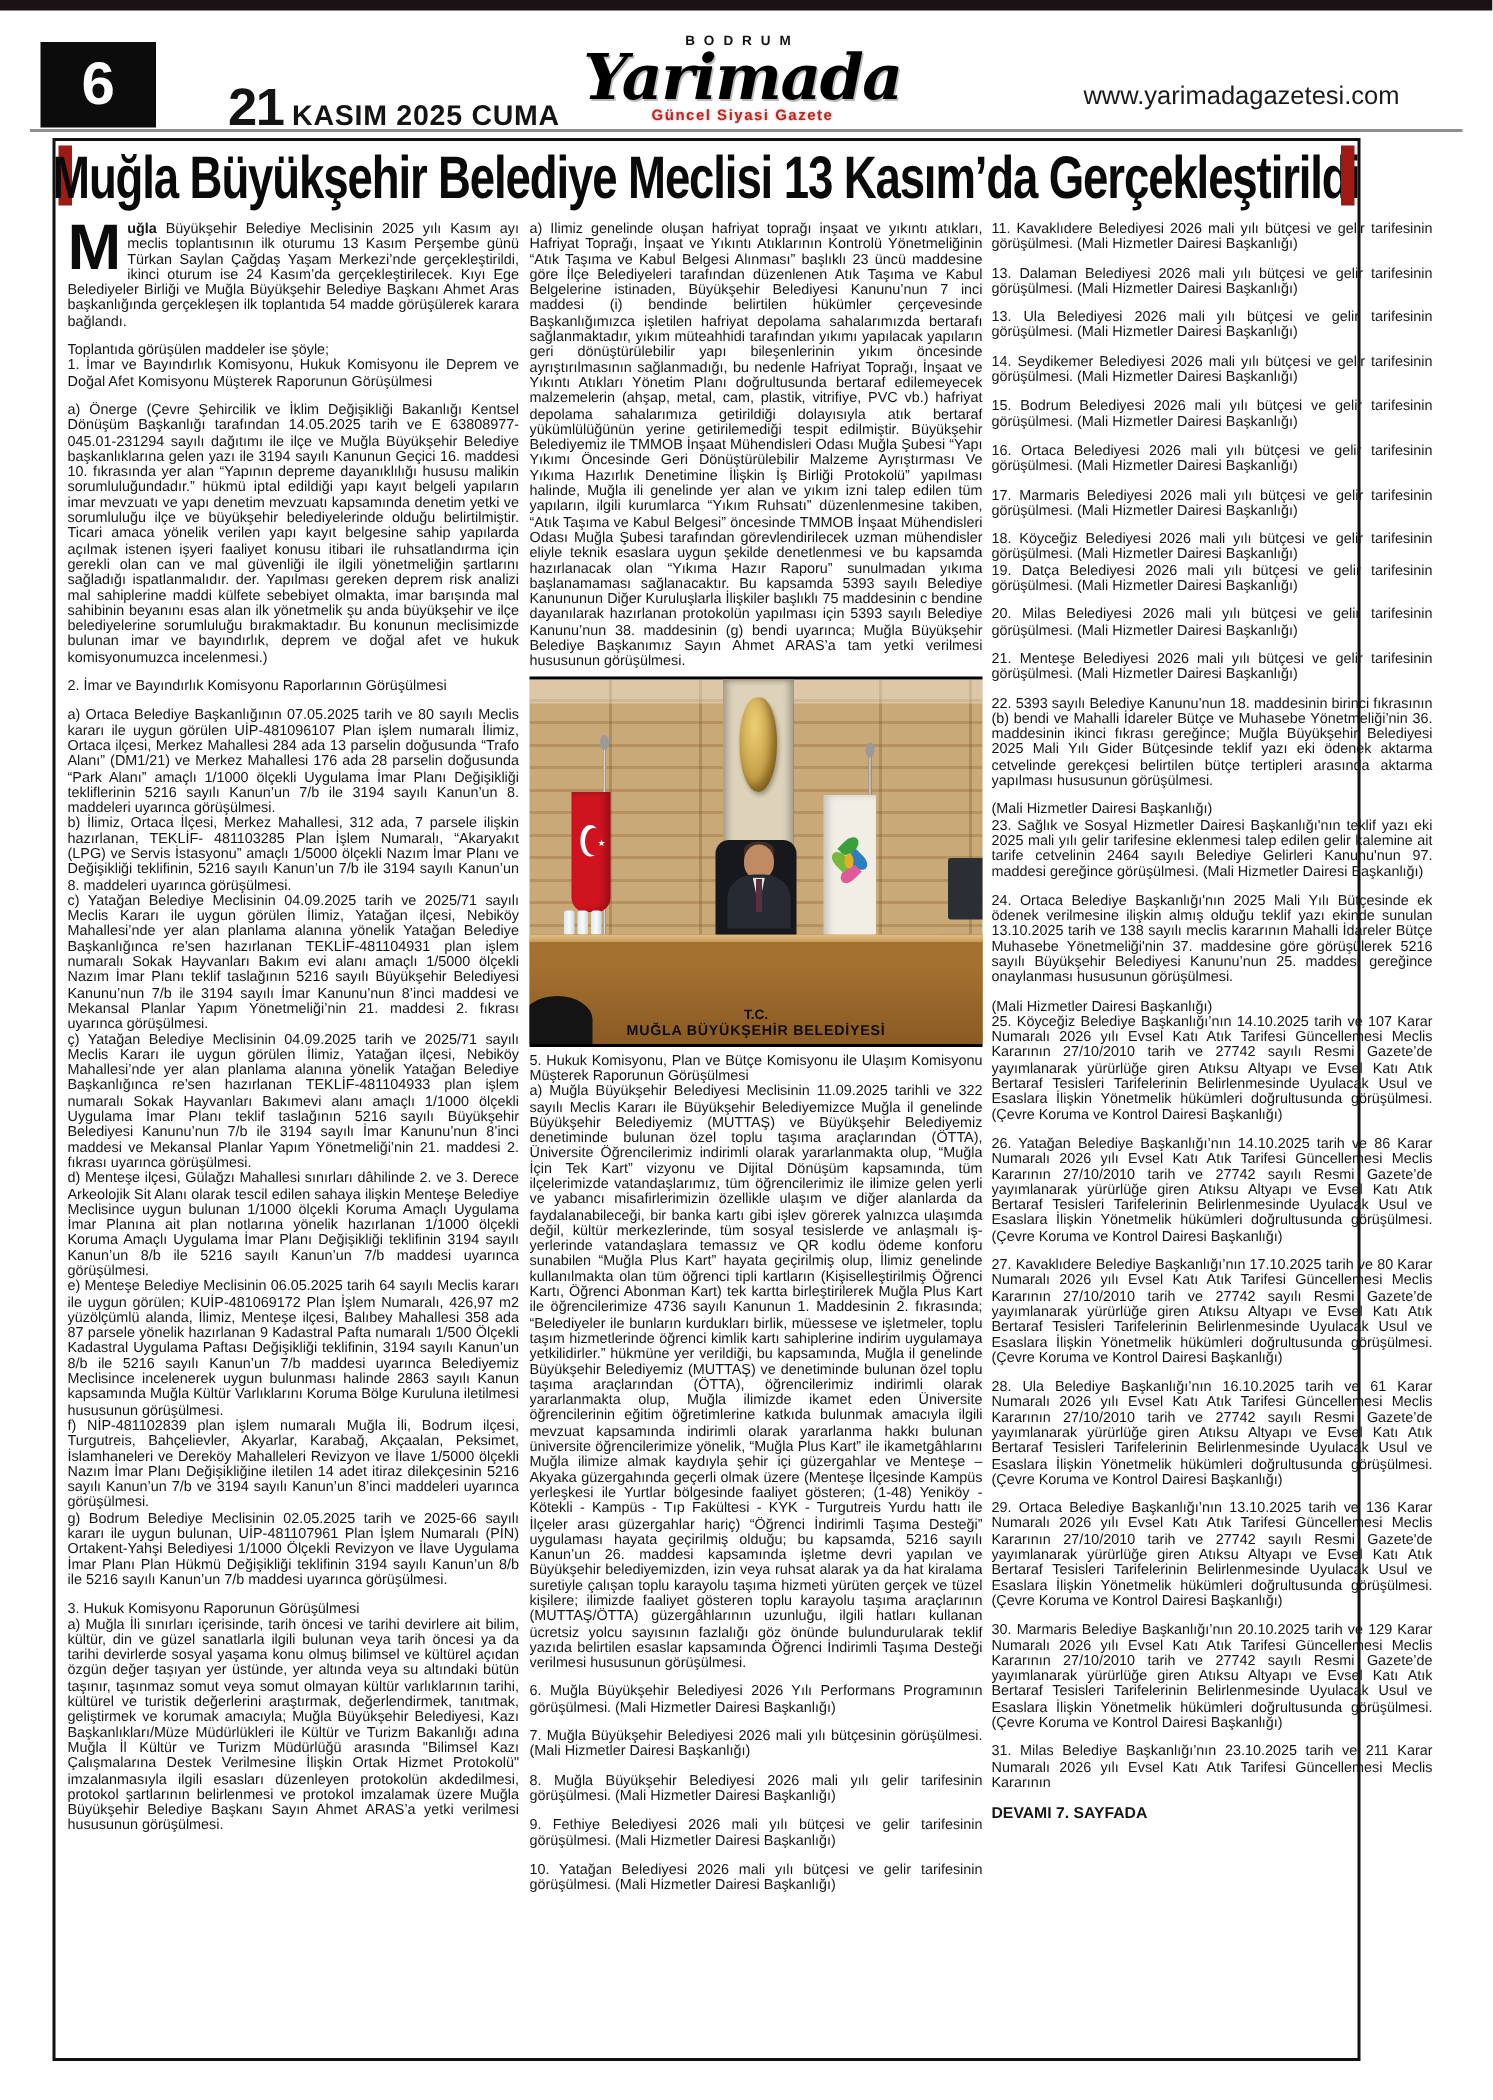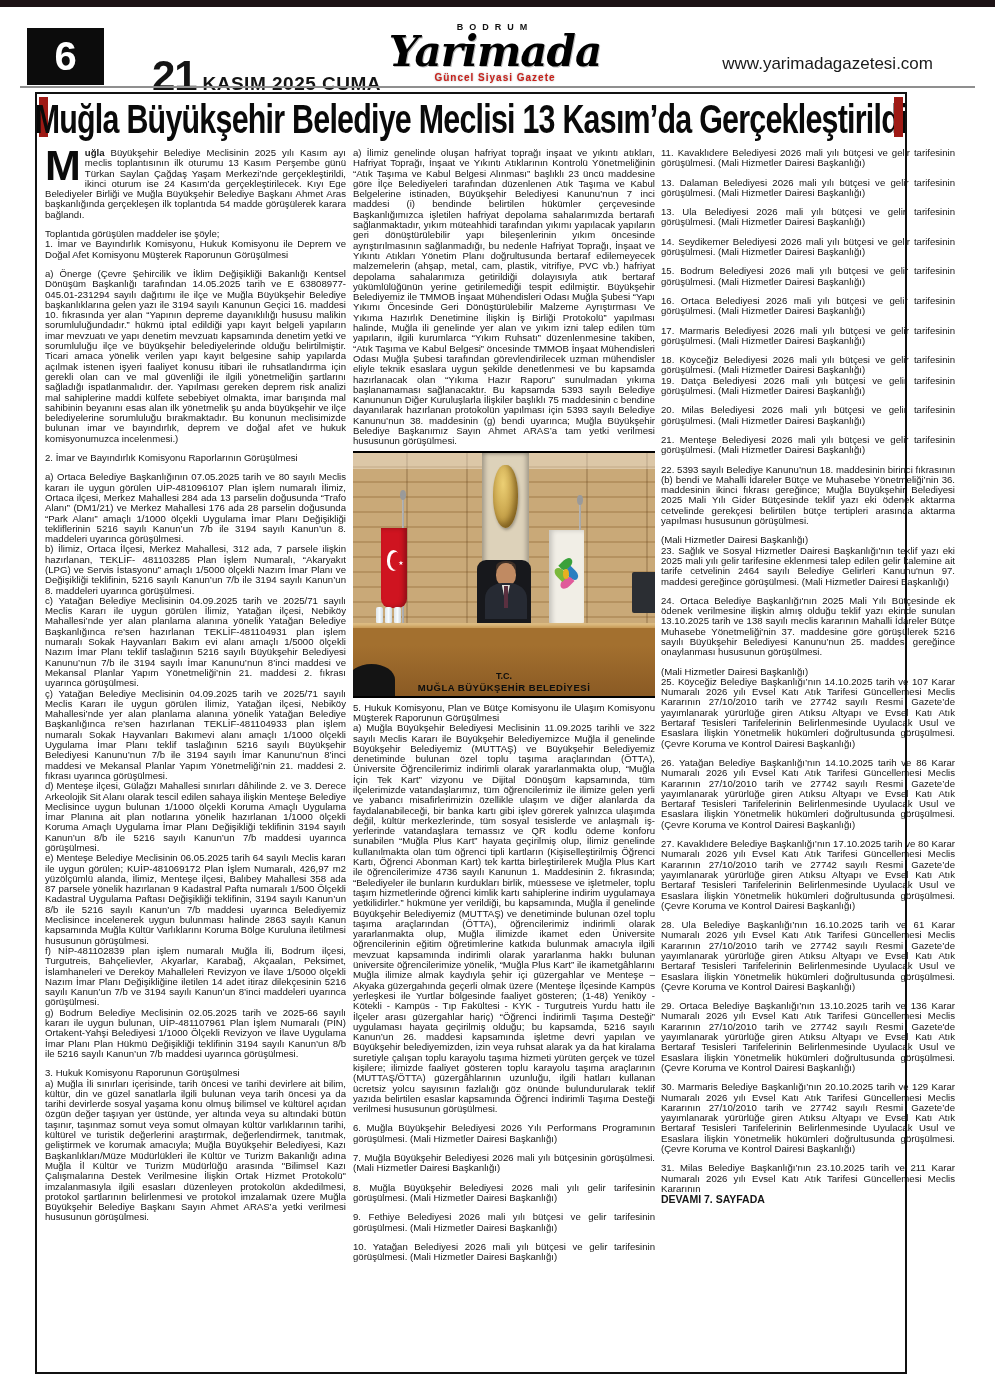--- a/index.html
+++ b/index.html
@@ -5,21 +5,21 @@
   html,body{margin:0;padding:0;background:#ffffff;}
   body{width:995px;height:1400px;position:relative;font-family:"Liberation Sans",sans-serif;color:#141414;overflow:hidden;}
 
   .top-bar{position:absolute;left:0;top:0;width:995px;height:7px;background:#1c1215;}
 
   
   .header{position:absolute;left:0;top:24px;width:995px;height:60px;}
   .pagenum-box{position:absolute;left:27px;top:4px;width:77px;height:57px;background:#0c0c0c;display:flex;align-items:center;justify-content:center;}
   .pagenum{color:#ffffff;font-size:40px;font-weight:bold;}
   .date{position:absolute;left:152px;top:28px;white-space:nowrap;}
-  .date-day{font-size:42px;font-weight:bold;letter-spacing:-1px;}
+  .date-day{font-size:35px;font-weight:bold;letter-spacing:-1px;}
   .date-rest{font-size:19px;font-weight:bold;letter-spacing:0.5px;}
   .brand{position:absolute;left:355px;top:-2px;width:280px;text-align:center;}
   .brand-top{font-size:9px;font-weight:bold;letter-spacing:6px;color:#111;}
   .brand-name{font-family:"DejaVu Serif",serif;font-style:italic;font-weight:bold;font-size:42px;line-height:40px;color:#000000;letter-spacing:-1px;text-shadow:1px 1px 0 #bbb;}
   .brand-sub{font-size:10px;font-weight:bold;color:#c8201a;letter-spacing:1px;text-shadow:0 0 2px #aaa;}
   .website{position:absolute;right:62px;top:30px;font-size:17px;color:#1a1a1a;}
   .header-rule{position:absolute;left:20px;top:86px;width:955px;height:2px;background:#8f8f8f;}
 
   
   .article-box{position:absolute;left:35px;top:92px;width:872px;height:1282px;border:2px solid #111;background:#fff;box-sizing:border-box;}
@@ -30,21 +30,21 @@
   .headline{font-size:40px;font-weight:bold;letter-spacing:-1px;white-space:nowrap;transform:scaleX(0.76);transform-origin:center;color:#0a0a0a;}
 
   
   .col{position:absolute;top:54px;height:1220px;overflow:hidden;text-align:justify;font-size:9.6px;line-height:10.3px;color:#161616;}
   .col1{left:8px;width:301px;}
   .col2{left:316px;width:302px;}
   .col3{left:624px;width:294px;}
   .para{margin:0;}
   .sp{height:9px;}
   .dropcap{float:left;font-size:43px;line-height:31px;font-weight:bold;padding:2px 4px 0 0;color:#0c0c0c;}
-  .devami{font-weight:bold;font-size:10.5px;}
+  .devami{font-weight:bold;font-size:10.5px;margin-top:10px;}
 
   
   .photo{position:relative;margin:4px -7px 5px -7px;height:243px;border:2px solid #000;overflow:hidden;
          background:repeating-linear-gradient(180deg,#c9a978 0 13px,#b59260 13px 15px);}
   .photo .seams{position:absolute;inset:0;background:repeating-linear-gradient(90deg,rgba(96,64,28,0) 0 58px,rgba(96,64,28,0.25) 58px 60px);}
   .photo .wall-top{position:absolute;left:0;top:0;width:100%;height:16px;background:rgba(255,255,255,0.35);}
   .recess{position:absolute;left:43%;top:0;width:15%;height:72%;background:#ddd2ba;box-shadow:inset 3px 0 4px rgba(0,0,0,0.25), inset -3px 0 4px rgba(0,0,0,0.25);}
   .ataturk{position:absolute;left:46.5%;top:5%;width:8%;height:26%;background:radial-gradient(ellipse at 40% 30%,#eccf74,#b8913a 75%,#96722c);border-radius:46% 46% 50% 50%;box-shadow:inset -3px -4px 6px rgba(80,55,10,0.55),1px 2px 3px rgba(0,0,0,0.3);}
   .chair{position:absolute;left:41.5%;top:44%;width:17%;height:28%;background:#17181c;border-radius:9px 9px 0 0;}
   .head{position:absolute;left:47.5%;top:45.5%;width:6.2%;height:9.5%;background:#c08a62;border-radius:50% 50% 46% 46%;}

